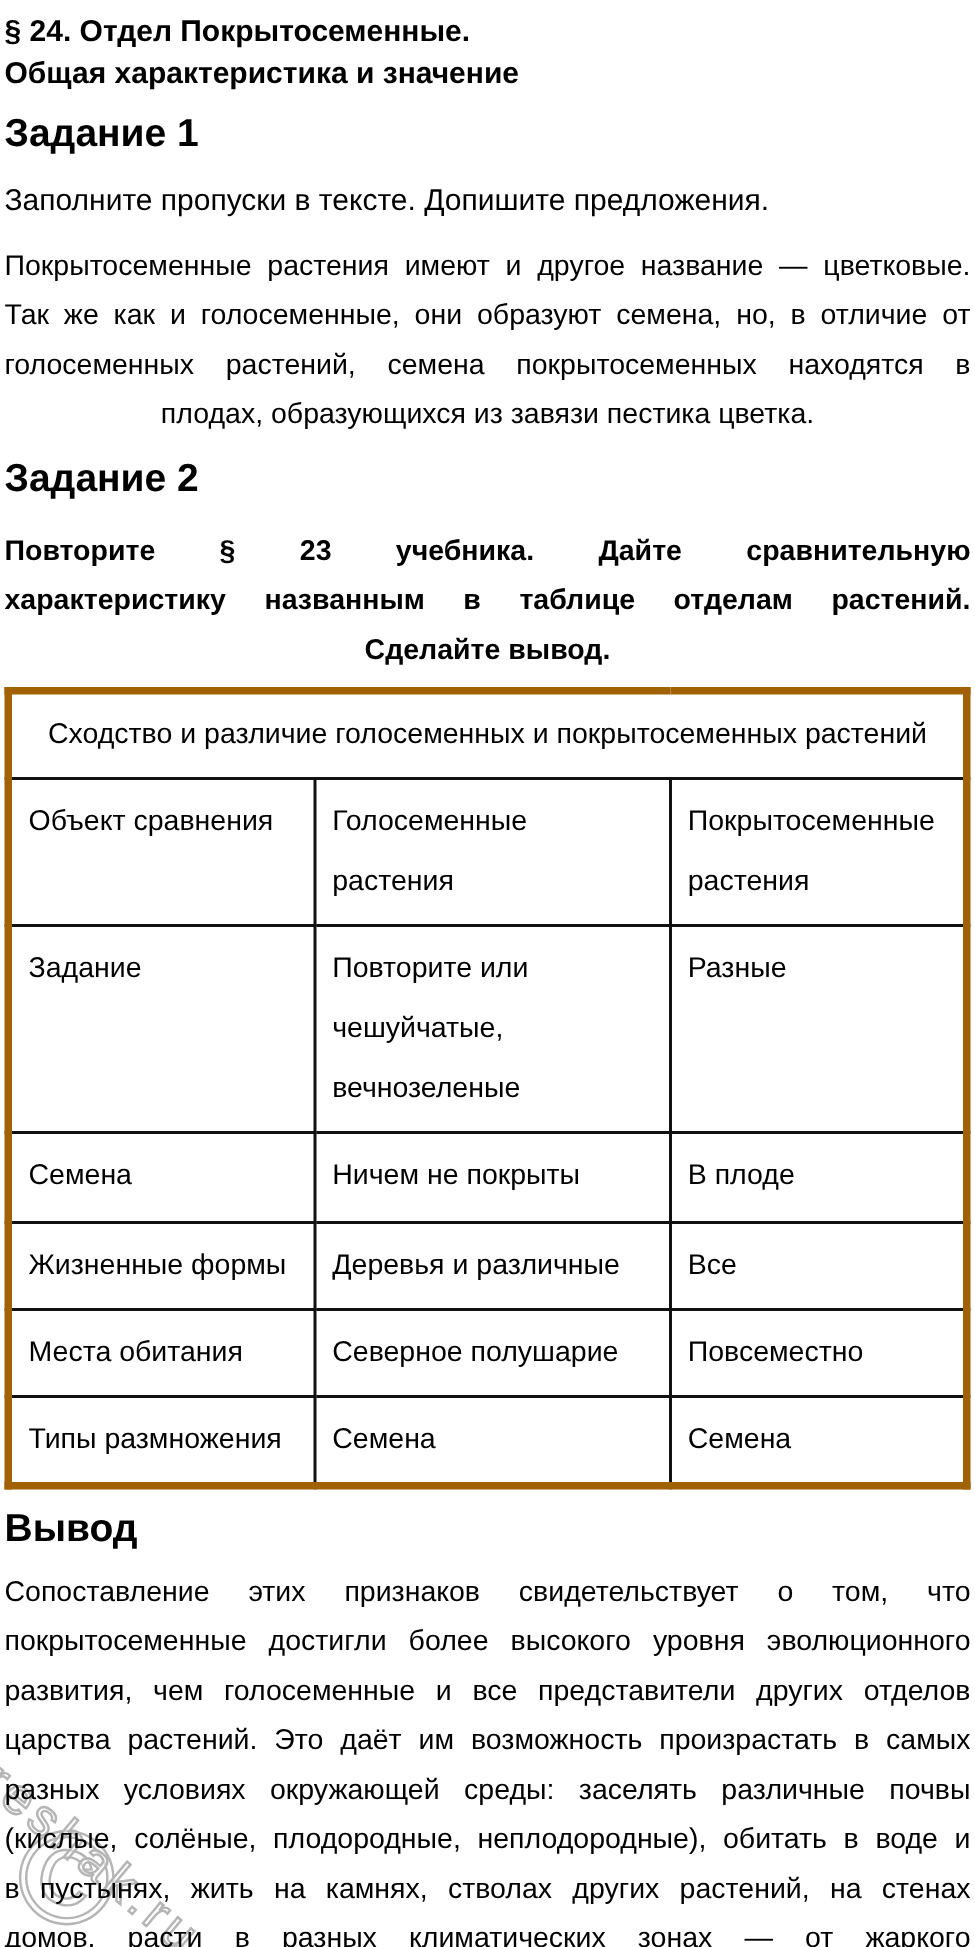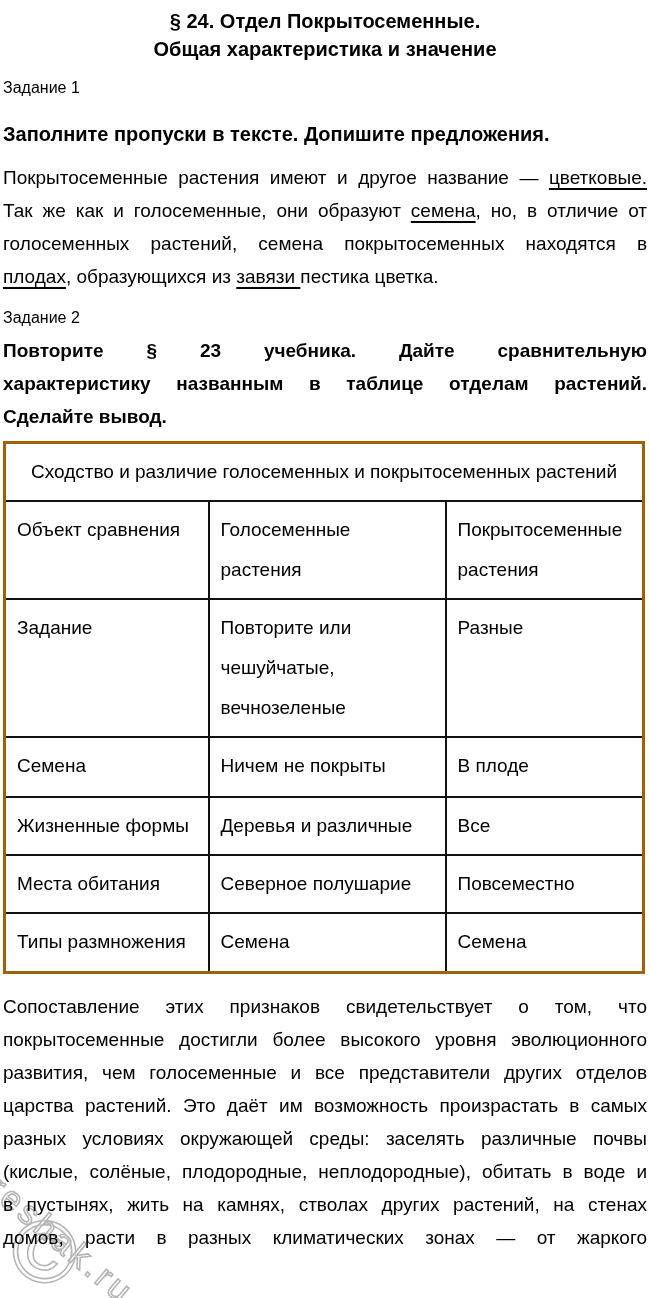--- a/index.html
+++ b/index.html
@@ -2,31 +2,31 @@
 <html><head>
 <meta charset="utf-8">
 <style>
   html,body{margin:0;padding:0;}
   body{
     width:650px;height:1298px;background:#ffffff;color:#000;
     font-family:"Liberation Sans",sans-serif;
     position:relative;overflow:hidden;
   }
   .content{position:relative;z-index:1;padding:0 3px;}
-  .title{padding-top:7px;font-size:20px;font-weight:bold;line-height:28px;text-align:center;}
-  .task-label{margin-top:14px;font-size:16px;font-weight:normal;line-height:22px;text-align:left;}
-  .instruction{margin-top:24px;font-size:20px;font-weight:bold;line-height:22px;text-align:left;}
+  .title{padding-top:7px;font-size:20px;font-weight:bold;line-height:28px;}
+  .task-label{margin-top:14px;font-size:26px;font-weight:bold;line-height:22px;text-align:left;}
+  .instruction{margin-top:24px;font-size:20px;font-weight:normal;line-height:22px;text-align:left;}
   .para{margin-top:16px;font-size:19px;line-height:33px;}
-  .para.bold{margin-top:5px;font-weight:bold;}
-  .para .line{text-align:left;}
+  .para.bold{margin-top:22px;font-weight:bold;}
+  .para .line{text-align:center;}
   .para .line.j{text-align:justify;text-align-last:justify;}
-  .blank{text-decoration:underline;text-underline-offset:4px;text-decoration-thickness:1.5px;}
+  .blank{text-underline-offset:4px;text-decoration-thickness:1.5px;}
   table.cmp{
     margin-top:8px;border-collapse:collapse;width:639px;table-layout:fixed;
-    font-size:19px;border:3px solid #a16207;
+    font-size:19px;border:5px solid #a16207;
   }
   table.cmp td{border:2px solid #111;vertical-align:top;padding:8px 11px;line-height:40px;overflow:hidden;}
   table.cmp td.cap{text-align:center;vertical-align:middle;line-height:24px;padding:6px;}
   col.c1{width:204px}col.c2{width:237px}col.c3{width:198px}
   tbody tr:nth-child(1){height:58px}
   tbody tr:nth-child(2){height:84px}
   tbody tr:nth-child(3){height:117px}
   tbody tr:nth-child(4){height:60px}
   tbody tr:nth-child(5){height:55px}
   tbody tr:nth-child(6){height:56px}
@@ -110,20 +110,21 @@
           <td>Повсеместно</td>
         </tr>
         <tr>
           <td>Типы размножения</td>
           <td>Семена</td>
           <td>Семена</td>
         </tr>
       </tbody>
   </table>
 
+  <div class="task-label">Вывод</div>
   <div class="para">
       <div class="line j"><span>Сопоставление этих признаков свидетельствует о том, что</span></div>
       <div class="line j"><span>покрытосеменные достигли более высокого уровня эволюционного</span></div>
       <div class="line j"><span>развития, чем голосеменные и все представители других отделов</span></div>
       <div class="line j"><span>царства растений. Это даёт им возможность произрастать в самых</span></div>
       <div class="line j"><span>разных условиях окружающей среды: заселять различные почвы</span></div>
       <div class="line j"><span>(кислые, солёные, плодородные, неплодородные), обитать в воде и</span></div>
       <div class="line j"><span>в пустынях, жить на камнях, стволах других растений, на стенах</span></div>
       <div class="line j"><span>домов, расти в разных климатических зонах — от жаркого</span></div>
     </div>

